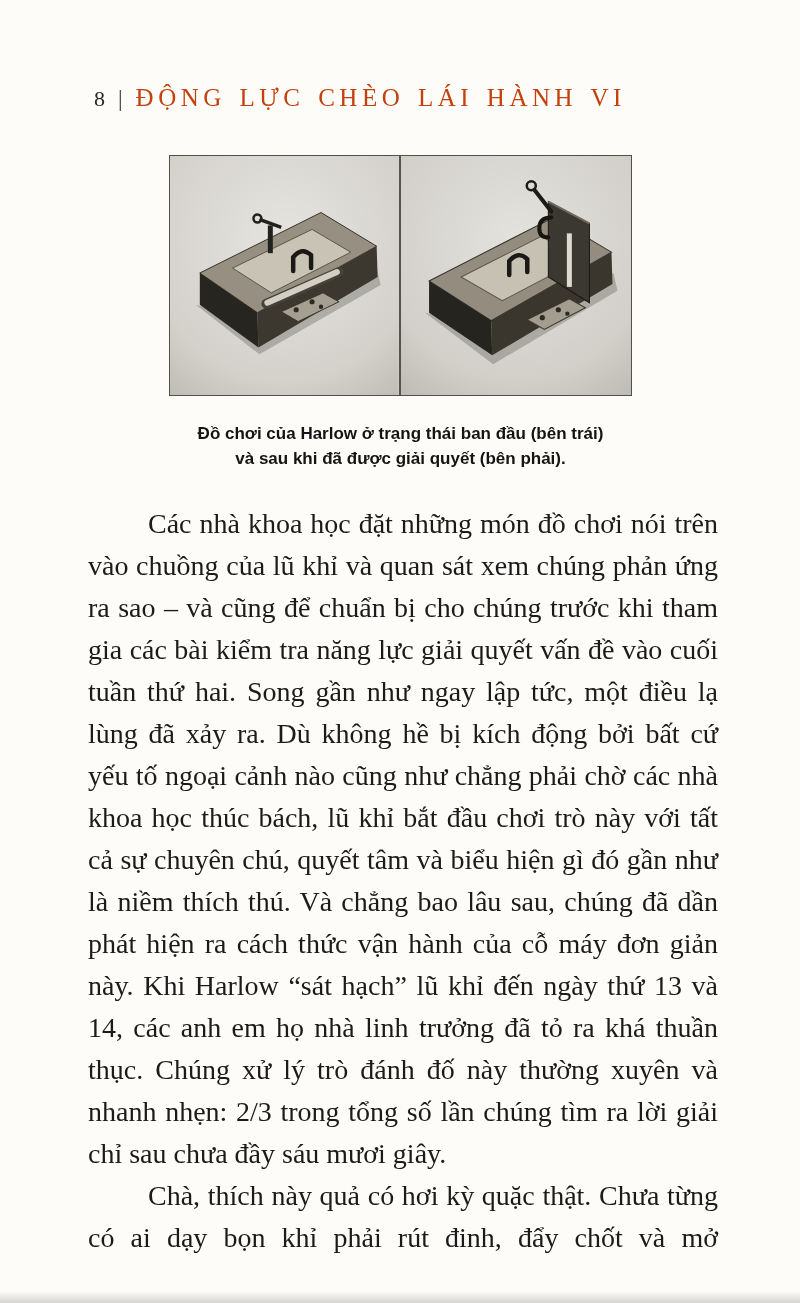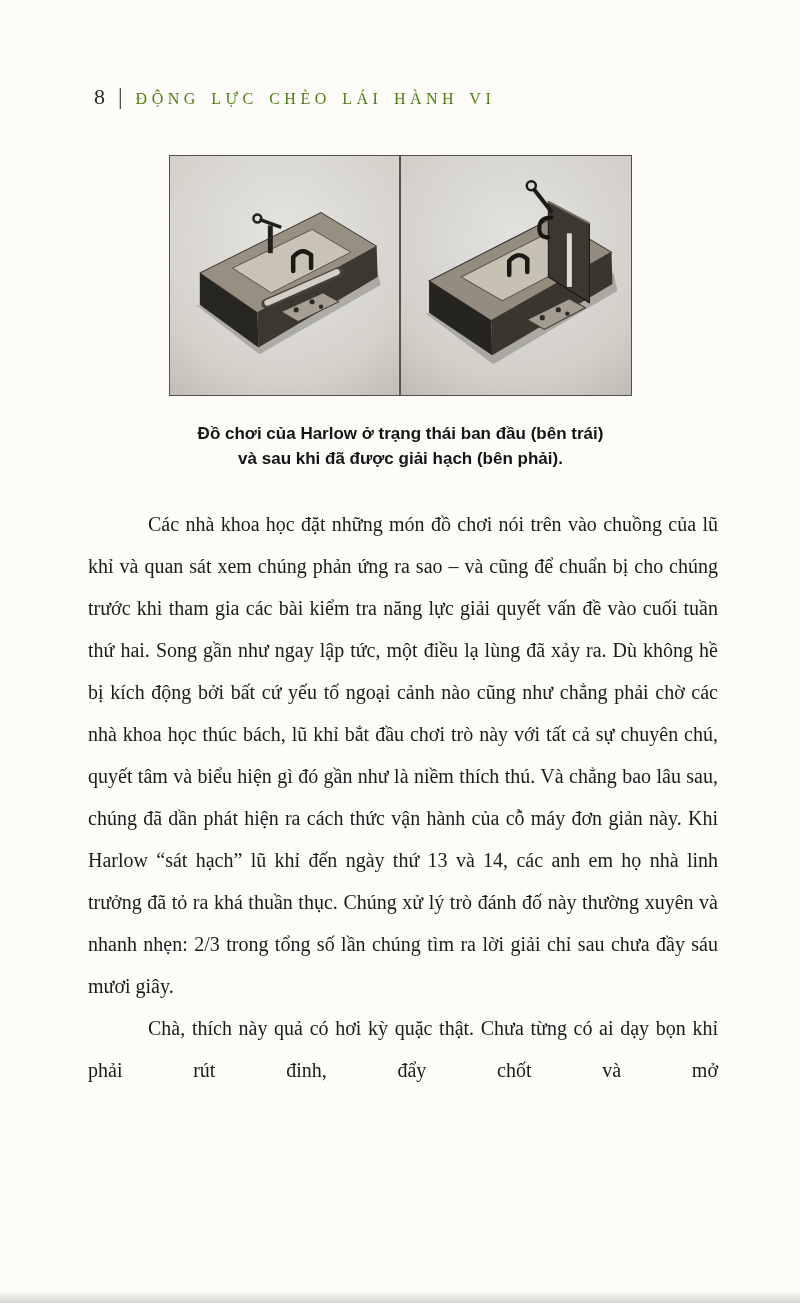--- a/index.html
+++ b/index.html
@@ -32,24 +32,24 @@
     left: 94px;
     top: 84px;
     display: flex;
     align-items: baseline;
     gap: 13px;
     color: #282828;
   }
   .running-head .pagenum { font-size: 22px; }
   .running-head .bar { font-size: 23px; color: #3a3a3a; }
   .running-head .booktitle {
-    font-size: 16px;
+    font-size: 25px;
     letter-spacing: 4.5px;
     word-spacing: 3px;
-    color: #4d7c0f;
+    color: #c2410c;
   }
 
   
   .puzzle-figure {
     position: absolute;
     left: 169px;
     top: 155px;
     width: 463px;
     margin: 0;
   }
@@ -74,21 +74,21 @@
     color: #141414;
   }
   .cap-line { display: block; }
 
   
   .body-text {
     position: absolute;
     left: 88px;
     top: 503px;
     width: 630px;
-    font-size: 20px;
+    font-size: 28px;
     line-height: 42px;
     text-align: justify;
     color: #1b1b1b;
   }
   .para { margin: 0; text-indent: 60px; }
   .para.cont-next { text-align-last: justify; }
 </style>
 </head>
 <body>
 
@@ -172,21 +172,21 @@
             <circle cx="141" cy="163" r="2.6" fill="#2c2a24"></circle>
             <circle cx="157" cy="155" r="2.6" fill="#2c2a24"></circle>
             <circle cx="166" cy="159" r="2.2" fill="#2c2a24"></circle>
           </g>
         </svg>
       </div>
 
     </div>
     <figcaption>
       <span class="cap-line">Đồ chơi của Harlow ở trạng thái ban đầu (bên trái)</span>
-      <span class="cap-line">và sau khi đã được giải hạch (bên phải).</span>
+      <span class="cap-line">và sau khi đã được giải quyết (bên phải).</span>
     </figcaption>
   </figure>
 
   <main class="body-text">
     <p class="para">Các nhà khoa học đặt những món đồ chơi nói trên vào chuồng của lũ khỉ và quan sát xem chúng phản ứng ra sao – và cũng để chuẩn bị cho chúng trước khi tham gia các bài kiểm tra năng lực giải quyết vấn đề vào cuối tuần thứ hai. Song gần như ngay lập tức, một điều lạ lùng đã xảy ra. Dù không hề bị kích động bởi bất cứ yếu tố ngoại cảnh nào cũng như chẳng phải chờ các nhà khoa học thúc bách, lũ khỉ bắt đầu chơi trò này với tất cả sự chuyên chú, quyết tâm và biểu hiện gì đó gần như là niềm thích thú. Và chẳng bao lâu sau, chúng đã dần phát hiện ra cách thức vận hành của cỗ máy đơn giản này. Khi Harlow “sát hạch” lũ khỉ đến ngày thứ 13 và 14, các anh em họ nhà linh trưởng đã tỏ ra khá thuần thục. Chúng xử lý trò đánh đố này thường xuyên và nhanh nhẹn: 2/3 trong tổng số lần chúng tìm ra lời giải chỉ sau chưa đầy sáu mươi giây.</p>
     <p class="para cont-next">Chà, thích này quả có hơi kỳ quặc thật. Chưa từng có ai dạy bọn khỉ phải rút đinh, đẩy chốt và mở</p>
   </main>
 
 </div>
 

